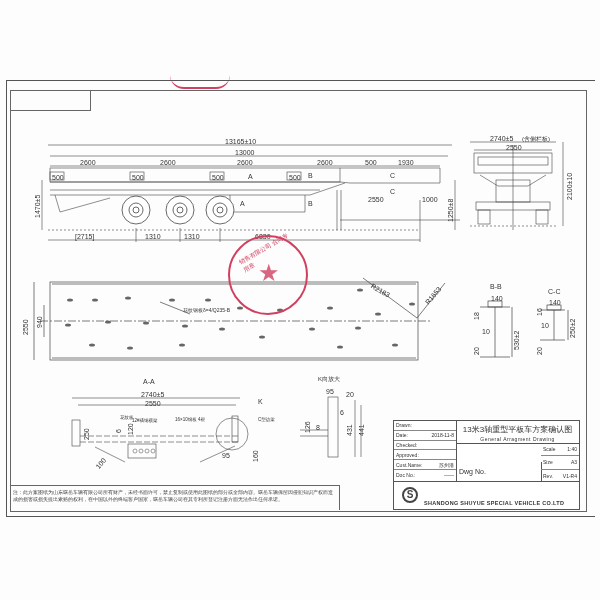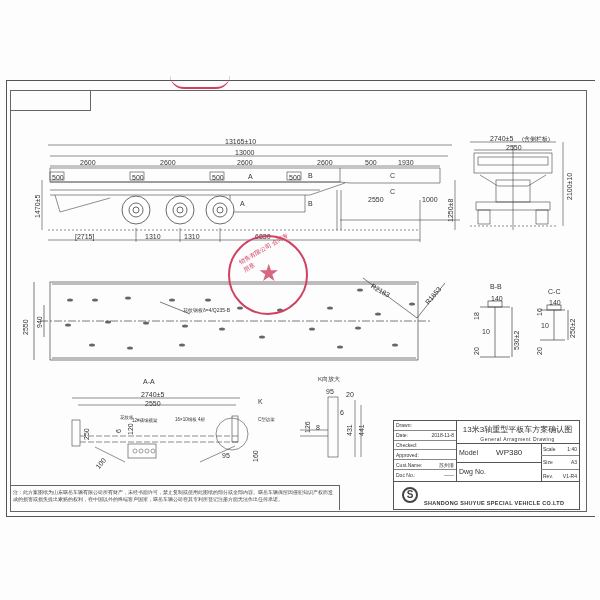--- a/index.html
+++ b/index.html
@@ -293,24 +293,20 @@
         </div>
       <div class="tb-row" style="border-bottom:none;">
           <span>Doc No.:</span>
           <span>——</span>
         </div>
     </div>
     <div class="tb-title">
       <div class="cn">13米3轴重型平板车方案确认图</div>
       <div class="en">General Arragment Drawing</div>
     </div>
-    <div class="tb-model">
-      <span style="margin-left:3px;">Model</span>
-      <span style="margin-left:18px;font-size:8px;">WP380</span>
-    </div>
     <div class="tb-dwg">
       <span style="margin-left:3px;">Dwg No.</span>
       <span></span>
     </div>
     <div class="tb-side" style="top:22px;">
         <span>Scale</span>
         <span>1:40</span>
       </div>
     <div class="tb-side" style="top:35.3px;">
         <span>Size</span>

